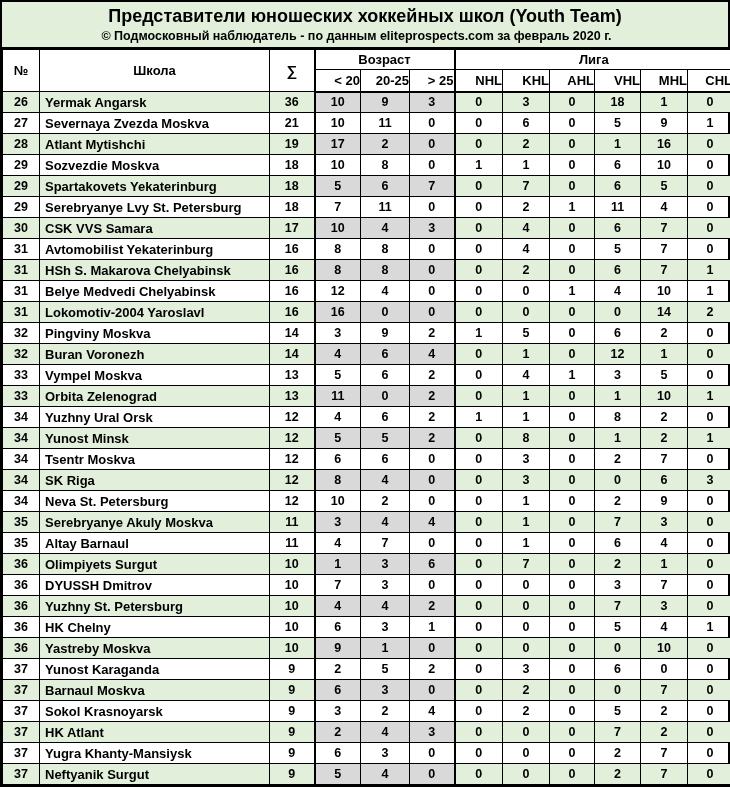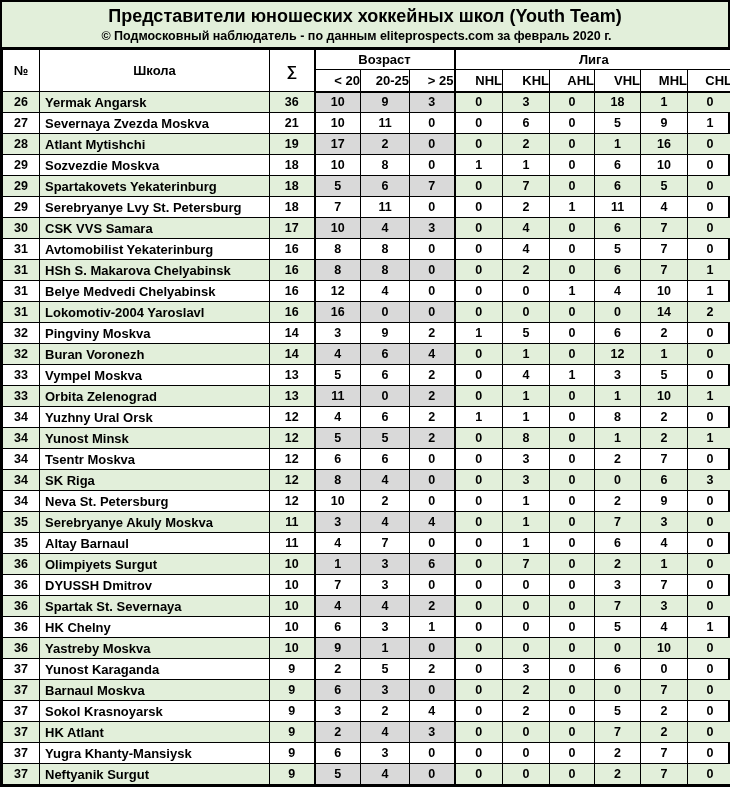--- a/index.html
+++ b/index.html
@@ -430,21 +430,21 @@
           <td class="age">0</td>
           <td class="sect">0</td>
           <td>0</td>
           <td>0</td>
           <td>3</td>
           <td>7</td>
           <td>0</td>
         </tr>
         <tr class="stripe">
           <td>36</td>
-          <td class="school">Spartak St. Severnaya</td>
+          <td class="school">Yuzhny St. Petersburg</td>
           <td>10</td>
           <td class="age sect">4</td>
           <td class="age">4</td>
           <td class="age">2</td>
           <td class="sect">0</td>
           <td>0</td>
           <td>0</td>
           <td>7</td>
           <td>3</td>
           <td>0</td>

